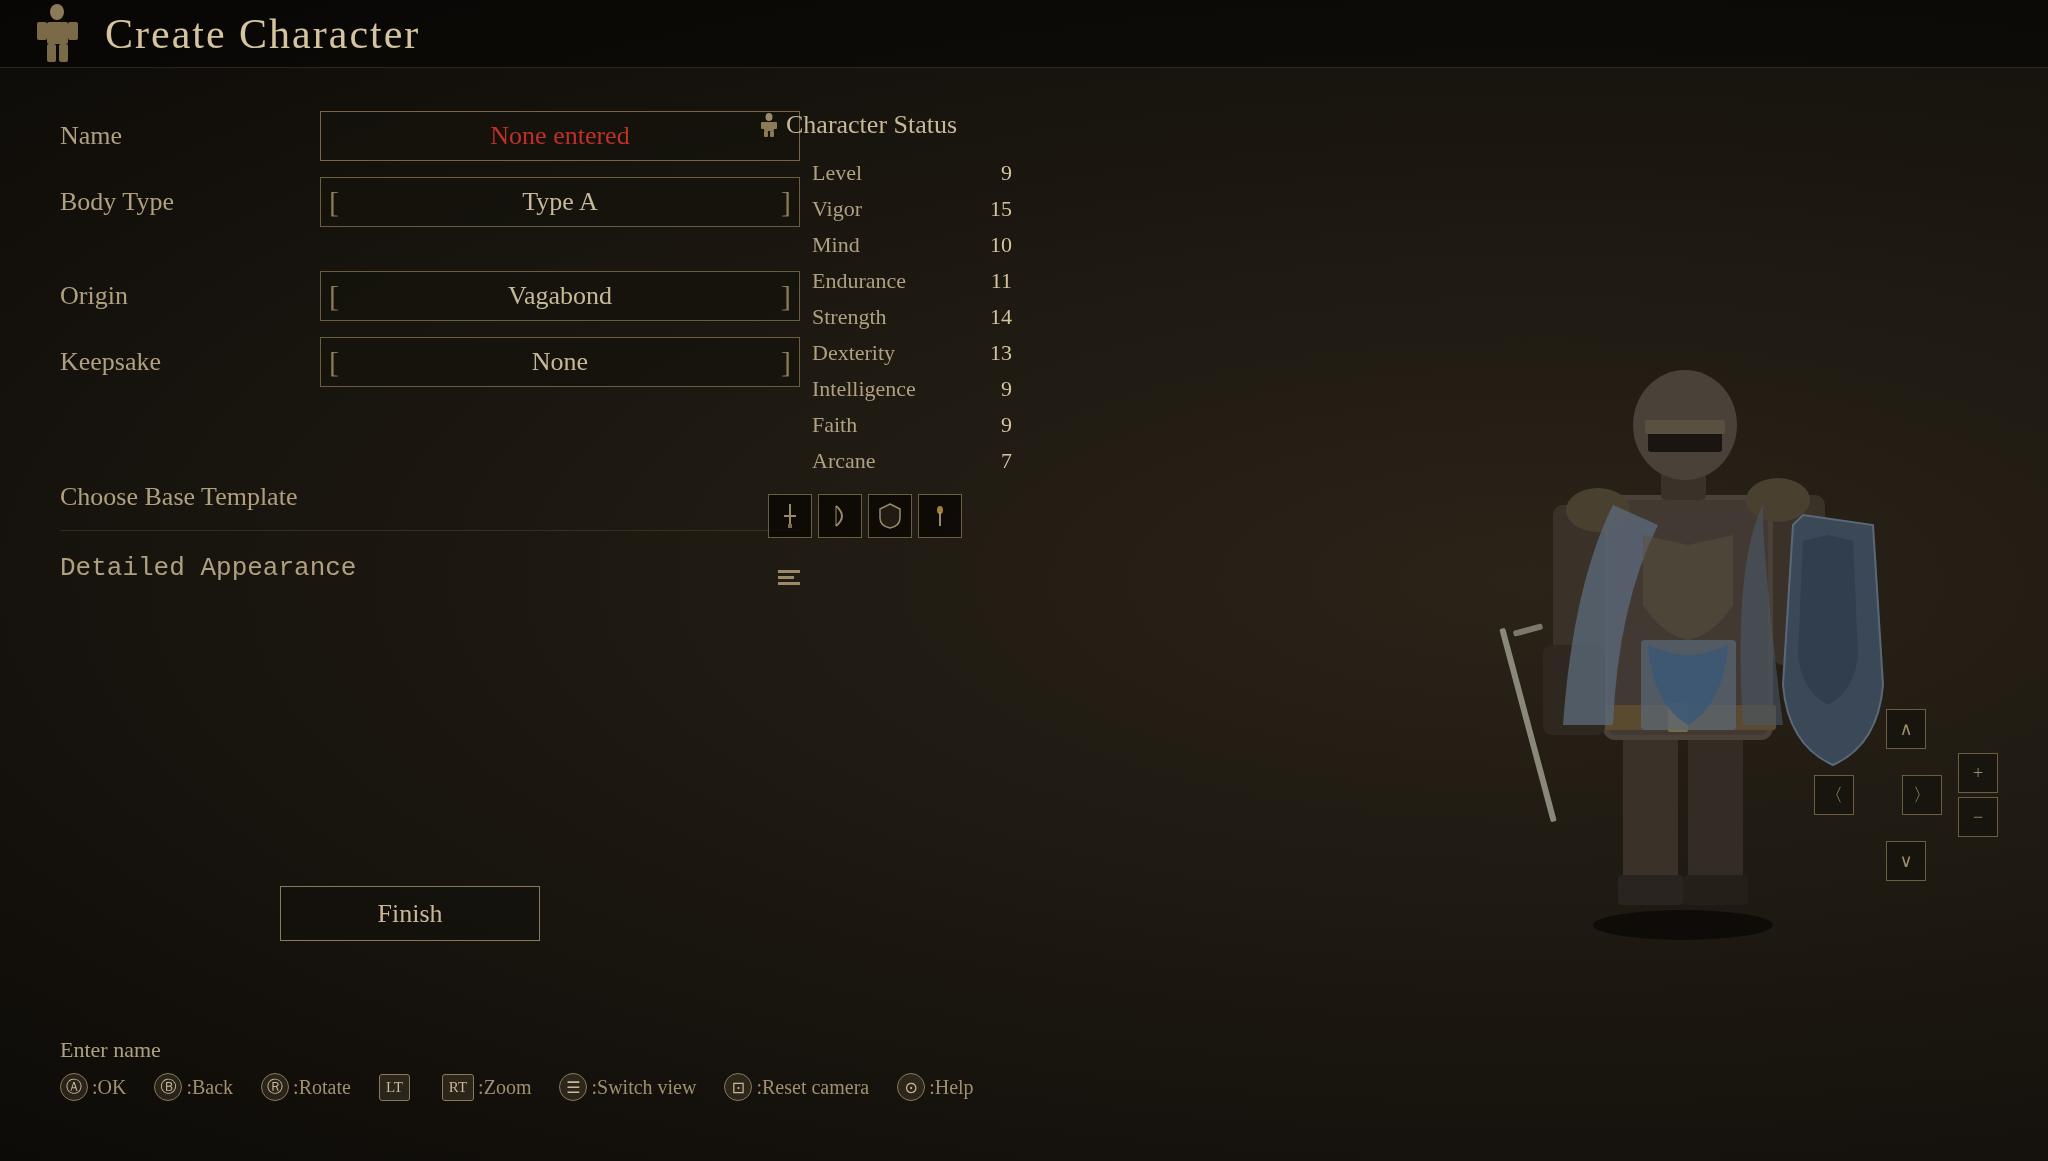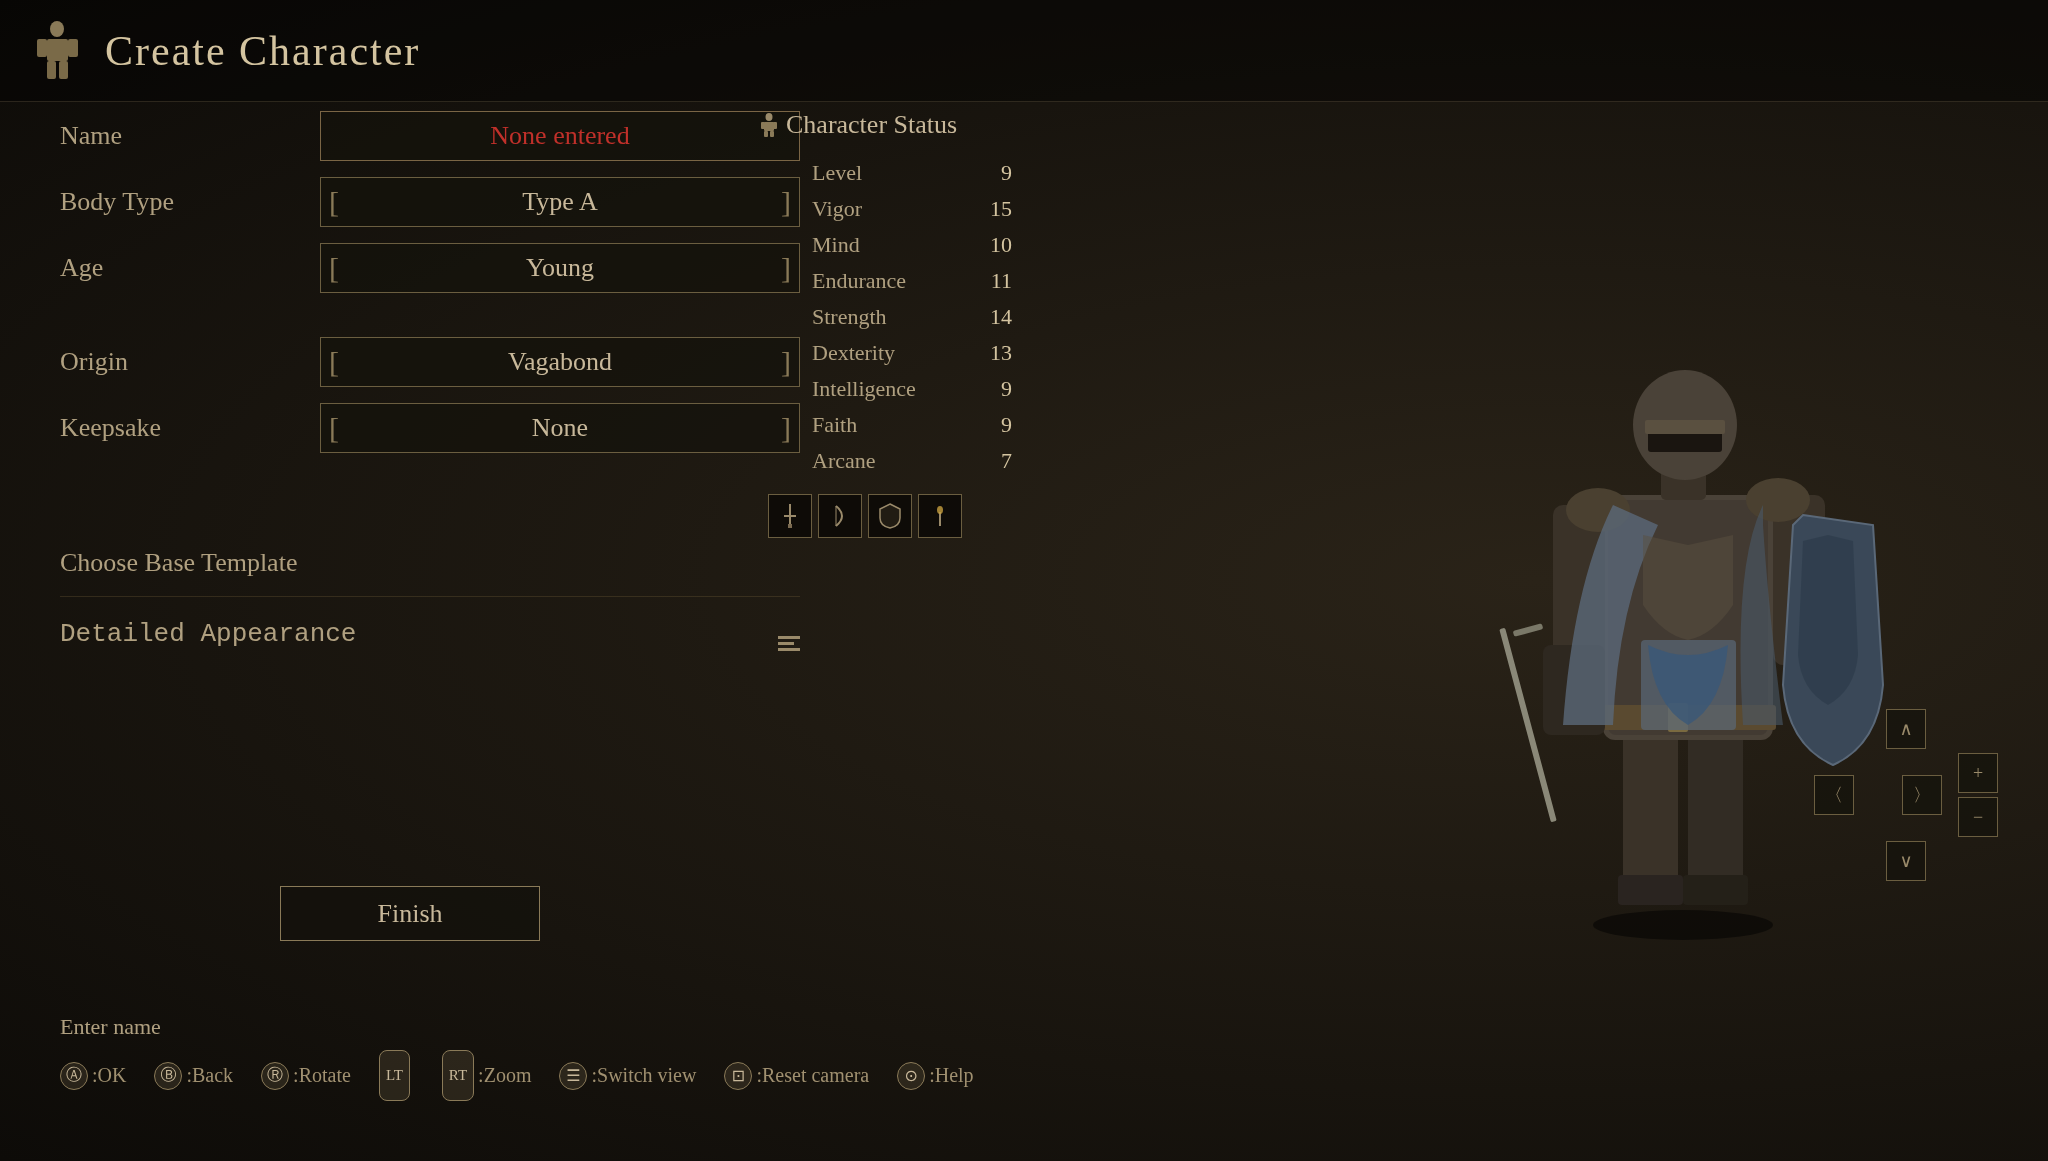--- a/index.html
+++ b/index.html
@@ -20,21 +20,21 @@
       inset: 0;
       background: radial-gradient(ellipse at 75% 50%, #2a2318 0%, #0d0b08 100%);
     }
 
     
     .header {
       position: absolute;
       top: 0;
       left: 0;
       right: 0;
-      height: 102px;
+      height: 68px;
       display: flex;
       align-items: center;
       padding: 0 30px;
       gap: 20px;
       background: rgba(0,0,0,0.4);
       border-bottom: 1px solid rgba(180,160,120,0.2);
     }
 
     .header-icon {
       width: 55px;
@@ -267,23 +267,23 @@
       border-radius: 50%;
       display: flex;
       align-items: center;
       justify-content: center;
       font-size: 16px;
       color: #c8b89a;
       background: rgba(80,70,50,0.4);
     }
 
     .ctrl-btn-rect {
-      padding: 16px 6px;
+      padding: 4px 6px;
       border: 1px solid #8a7a58;
-      border-radius: 8px;
+      border-radius: 3px;
       font-size: 15px;
       color: #c8b89a;
       background: rgba(80,70,50,0.4);
     }
 
     
     .camera-controls {
       position: absolute;
       bottom: 280px;
       right: 50px;
@@ -360,26 +360,20 @@
     </div>
   </div>
 
   <div class="field-row">
     <div class="field-label">Body Type</div>
     <div class="field-input">
       <span>Type A</span>
     </div>
   </div>
 
-  <div class="field-row">
-    <div class="field-label">Age</div>
-    <div class="field-input">
-      <span>Young</span>
-    </div>
-  </div>
 
   <div class="field-separator"></div>
 
   <div class="field-row">
     <div class="field-label">Origin</div>
     <div class="field-input">
       <span>Vagabond</span>
     </div>
   </div>
 

